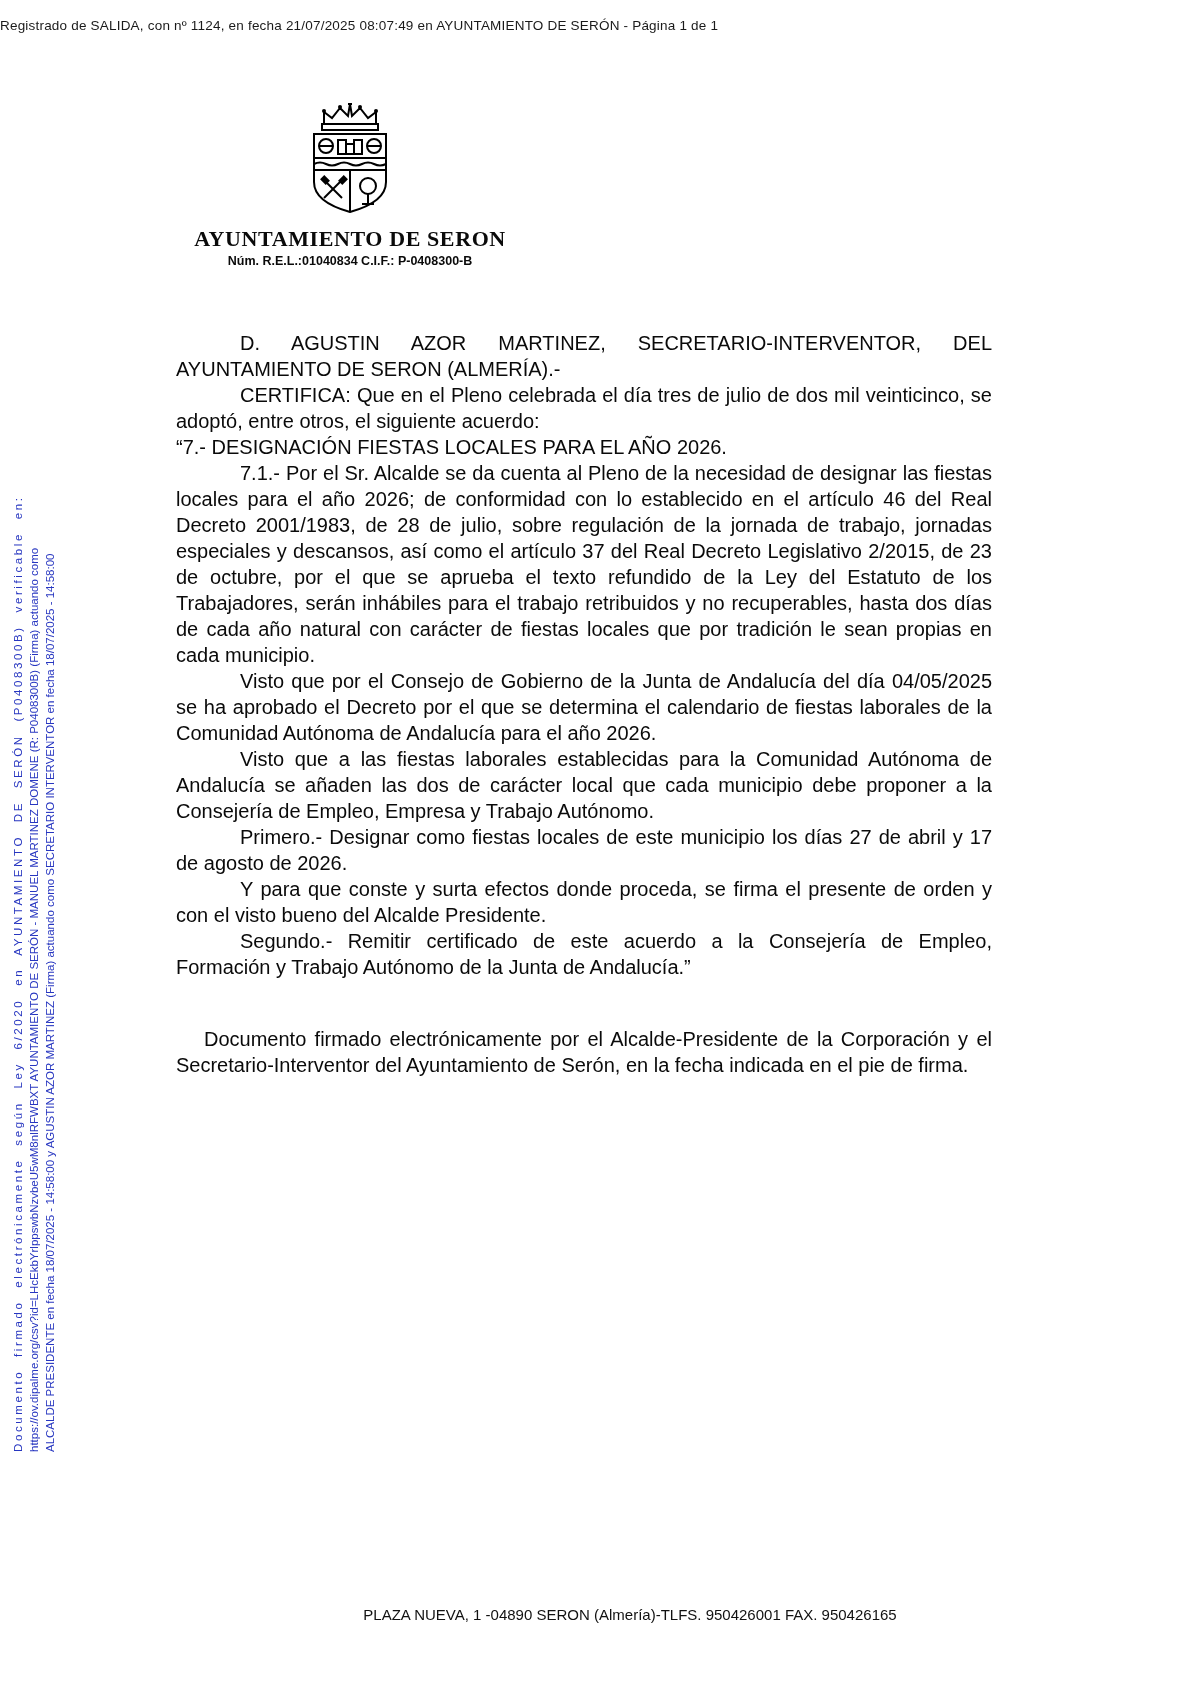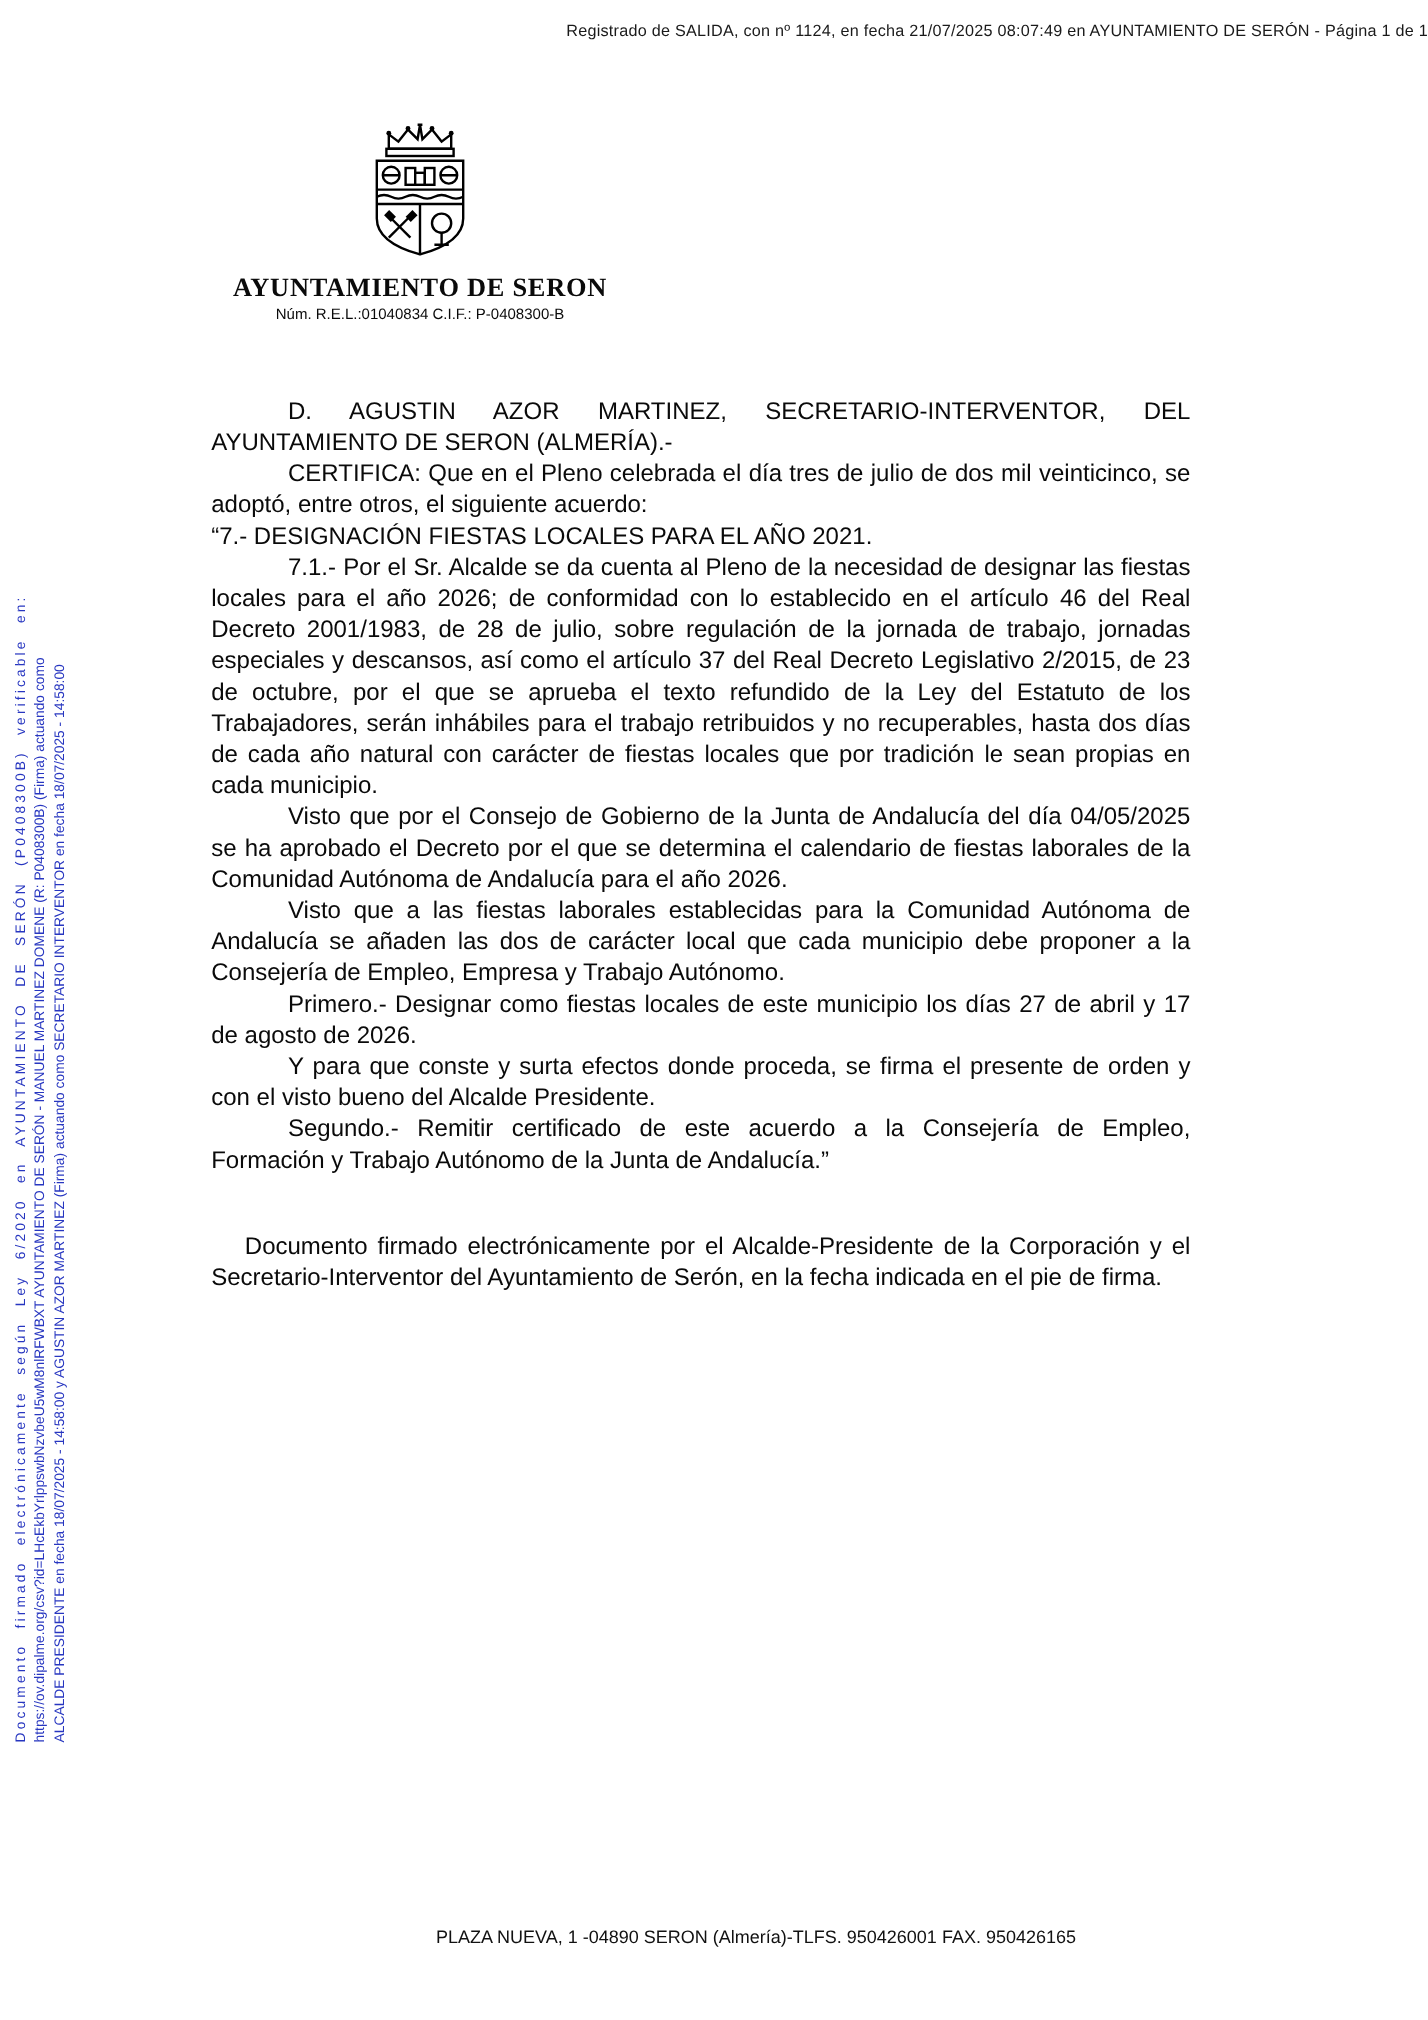--- a/index.html
+++ b/index.html
@@ -3,38 +3,38 @@
 <meta charset="utf-8">
 <style>
   html,body{margin:0;padding:0;}
   body{
     width:1190px;height:1683px;position:relative;background:#ffffff;
     font-family:"Liberation Sans",sans-serif;color:#0a0a0a;overflow:hidden;
   }
   
   .reg-header{
     position:absolute;top:18px;left:0;width:100%;
-    text-align:right;font-size:13.5px;color:#1a1a1a;letter-spacing:.2px;
+    text-align:left;font-size:13.5px;color:#1a1a1a;letter-spacing:.2px;
   }
   
   .side-strip{position:absolute;left:0;top:0;width:70px;height:1683px;}
   .side-rotor{
     position:absolute;left:10px;top:1452px;width:1258px;
     transform:rotate(-90deg);transform-origin:top left;
   }
   .side-line{white-space:nowrap;font-size:11.5px;line-height:16px;}
   .side-line.spread{letter-spacing:2.6px;word-spacing:7px;}
   
   .letterhead{position:absolute;left:180px;top:98px;width:340px;text-align:center;}
   .crest{display:inline-block;}
   .org-name{
     font-family:"Liberation Serif",serif;font-weight:bold;font-size:22px;
     letter-spacing:.6px;margin-top:6px;white-space:nowrap;
   }
-  .org-reg{font-size:12.5px;font-weight:normal;margin-top:2px;white-space:nowrap;}
+  .org-reg{font-size:12.5px;font-weight:bold;margin-top:2px;white-space:nowrap;}
   
   .doc-body{
     position:absolute;left:176px;top:330px;width:816px;
     font-size:20px;line-height:26px;text-align:justify;
   }
   .doc-body p{margin:0;text-indent:64px;}
   .doc-body p.flush{text-indent:0;}
   .doc-body p.signature{text-indent:28px;margin-top:46px;text-align:justify;}
   .doc-body b{font-weight:normal;}
   
@@ -94,21 +94,21 @@
       <line x1="68" y1="106" x2="80" y2="106"></line>
     </svg>
   </span>
   <div class="org-name">AYUNTAMIENTO DE SERON</div>
   <div class="org-reg">Núm. R.E.L.:01040834  C.I.F.: P-0408300-B</div>
 </div>
 
 <div class="doc-body" id="doc-body">
     <p><span>D. AGUSTIN AZOR MARTINEZ, SECRETARIO-INTERVENTOR, DEL AYUNTAMIENTO DE SERON (ALMERÍA).-</span></p>
     <p><b>CERTIFICA:</b><span> Que en el Pleno celebrada el día tres de julio de dos mil veinticinco, se adoptó, entre otros, el siguiente acuerdo:</span></p>
-    <p class="flush"><span>“7.- DESIGNACIÓN FIESTAS LOCALES PARA EL AÑO 2021.</span></p>
+    <p class="flush"><span>“7.- DESIGNACIÓN FIESTAS LOCALES PARA EL AÑO 2026.</span></p>
     <p><span>7.1.- Por el Sr. Alcalde se da cuenta al Pleno de la necesidad de designar las fiestas locales para el año 2026; de conformidad con lo establecido en el artículo 46 del Real Decreto 2001/1983, de 28 de julio, sobre regulación de la jornada de trabajo, jornadas especiales y descansos, así como el artículo 37 del Real Decreto Legislativo 2/2015, de 23 de octubre, por el que se aprueba el texto refundido de la Ley del Estatuto de los Trabajadores, serán inhábiles para el trabajo retribuidos y no recuperables, hasta dos días de cada año natural con carácter de fiestas locales que por tradición le sean propias en cada municipio.</span></p>
     <p><span>Visto que por el Consejo de Gobierno de la Junta de Andalucía del día 04/05/2025 se ha aprobado el Decreto por el que se determina el calendario de fiestas laborales de la Comunidad Autónoma de Andalucía para el año 2026.</span></p>
     <p><span>Visto que a las fiestas laborales establecidas para la Comunidad Autónoma de Andalucía se añaden las dos de carácter local que cada municipio debe proponer a la Consejería de Empleo, Empresa y Trabajo Autónomo.</span></p>
     <p><span>Primero.- Designar como fiestas locales de este municipio los días </span><b>27 de abril y 17 de agosto de 2026</b><span>.</span></p>
     <p><span>Y para que conste y surta efectos donde proceda, se firma el presente de orden y con el visto bueno del Alcalde Presidente.</span></p>
     <p><span>Segundo.- Remitir certificado de este acuerdo a la Consejería de Empleo, Formación y Trabajo Autónomo de la Junta de Andalucía.”</span></p>
     <p class="signature"><span>Documento firmado electrónicamente por el Alcalde-Presidente de la Corporación y el Secretario-Interventor del Ayuntamiento de Serón, en la fecha indicada en el pie de firma.</span></p>
   </div>
 
 <div class="page-footer">PLAZA NUEVA, 1 -04890 SERON (Almería)-TLFS. 950426001 FAX. 950426165</div>

